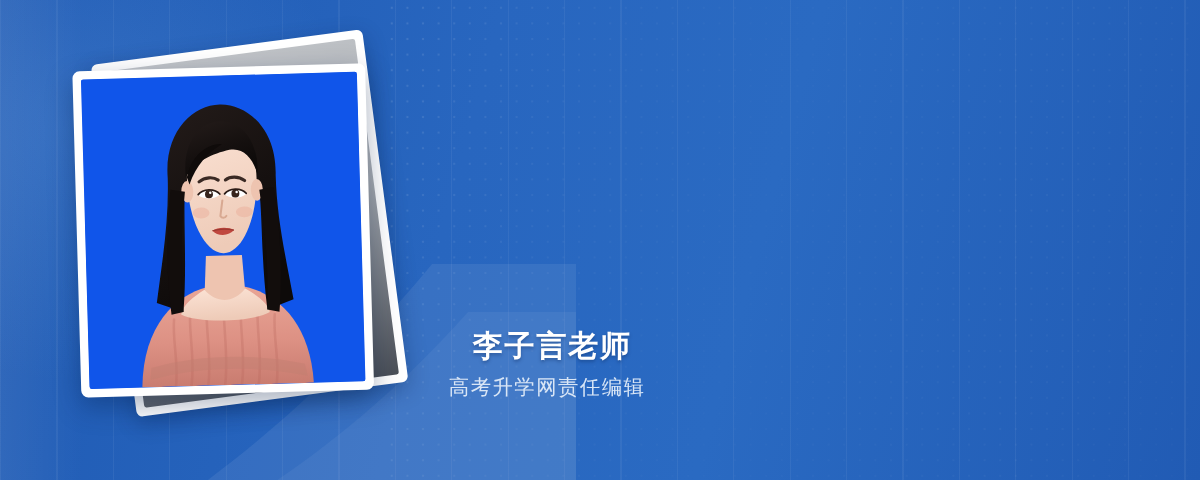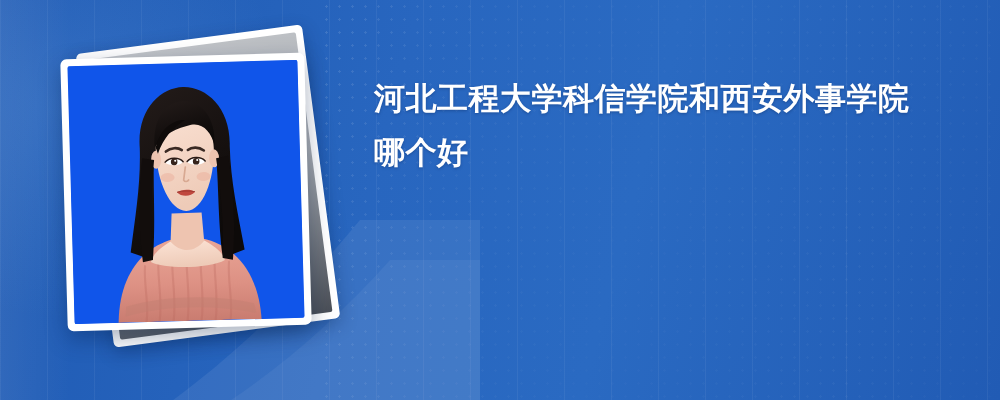--- a/index.html
+++ b/index.html
@@ -293,18 +293,19 @@
 
               <path d="M84 96 C 80 128, 78 162, 80 196 L 70 198 C 66 160, 68 124, 72 94 Z" fill="#120d0c"></path>
               <path d="M146 96 C 150 128, 152 162, 150 196 L 160 198 C 164 160, 162 124, 158 94 Z" fill="#120d0c"></path>
             </g>
           </svg>
         </div>
       </div>
     </div>
   </div>
 
-  <div class="text-col">
-    <h1 class="headline">河北工程大学科信学院和西安外事学院哪个好</h1>
+
+  <div class="author-block">
+    <div class="author-name">李子言老师</div>
+    <div class="author-role">高考升学网责任编辑</div>
   </div>
 
-
 </div>
 
 </body></html>

